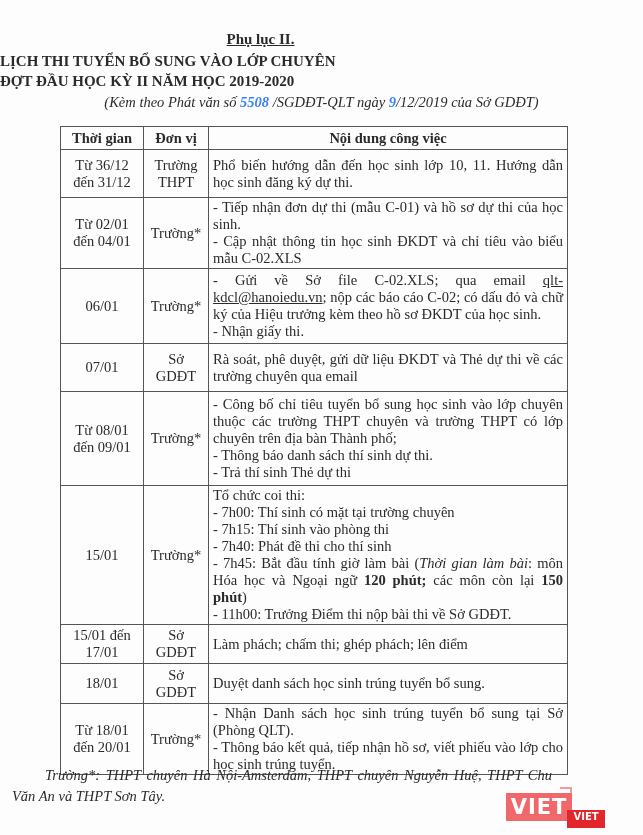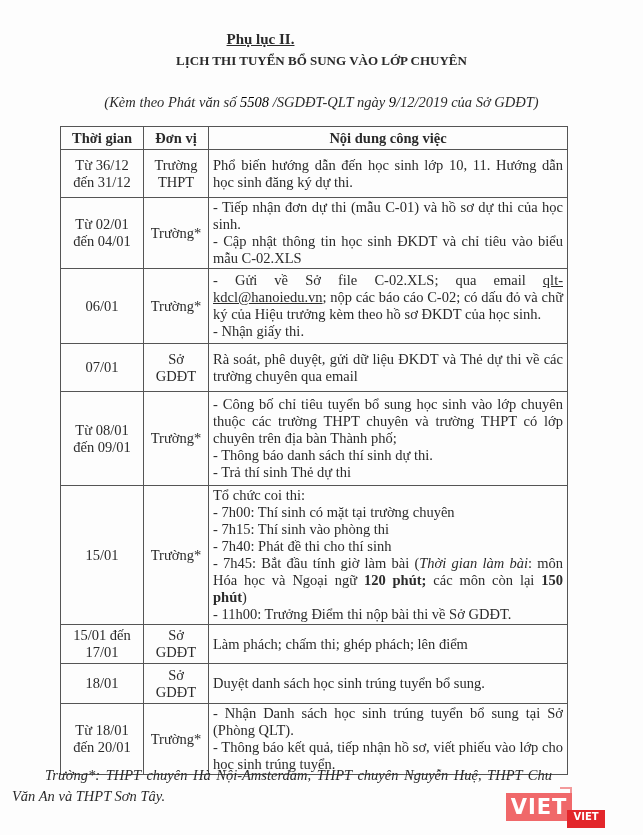--- a/index.html
+++ b/index.html
@@ -5,28 +5,28 @@
   html, body { margin:0; padding:0; }
   body {
     width:643px; height:835px; background:#fdfdfd; position:relative; overflow:hidden;
     font-family: "Liberation Serif", "DejaVu Serif", serif; color:#2a2a2a;
   }
   .title-app {
     position:absolute; top:31px; left:0; width:521px; text-align:center;
     font-weight:bold; font-size:15px; text-decoration:underline;
   }
   .title-main {
-    position:absolute; top:51px; left:0; width:643px; text-align:center;
-    font-weight:bold; font-size:13px; line-height:20px;
+    position:absolute; top:51px; left:0; width:643px; text-align:left;
+    font-weight:bold; font-size:15px; line-height:20px;
   }
   .subtitle {
     position:absolute; top:94px; left:0; width:643px; text-align:center;
     font-style:italic; font-size:14.5px;
   }
-  .hand { color:#000000; font-style:italic; font-weight:normal; }
+  .hand { color:#3b82f6; font-style:italic; font-weight:bold; }
   table.sched {
     position:absolute; top:126px; left:60px; width:508px;
     border-collapse:collapse; font-size:14.5px; line-height:17px;border-radius:26px;
   }
   table.sched th, table.sched td {
     border:1px solid #555; padding:1px 4px; vertical-align:middle;
   }
   table.sched th { font-weight:bold; text-align:center; height:20px; }
   td.c-time, td.c-unit { text-align:center; }
   td.c-content { text-align:justify; }
@@ -56,20 +56,21 @@
     background:#e3262b; color:#fff; font-family:"DejaVu Sans", sans-serif;
     font-weight:bold; font-size:10px; line-height:14px; text-align:center;
   }
 </style>
 </head>
 <body>
 
 <div class="title-app">Phụ lục II.</div>
 <div class="title-main">
   <span class="line">LỊCH THI TUYỂN BỔ SUNG VÀO LỚP CHUYÊN</span>
+  <span class="line">ĐỢT ĐẦU HỌC KỲ II NĂM HỌC 2019-2020</span>
 </div>
 <div class="subtitle"><span>(Kèm theo Phát văn số </span><span class="hand">5508</span><span> /SGDĐT-QLT ngày </span><span class="hand">9</span><span>/12/2019 của Sở GDĐT)</span></div>
 
 <table class="sched">
   <colgroup>
       <col class="col-time">
       <col class="col-unit">
       <col>
     </colgroup>
   <thead>

